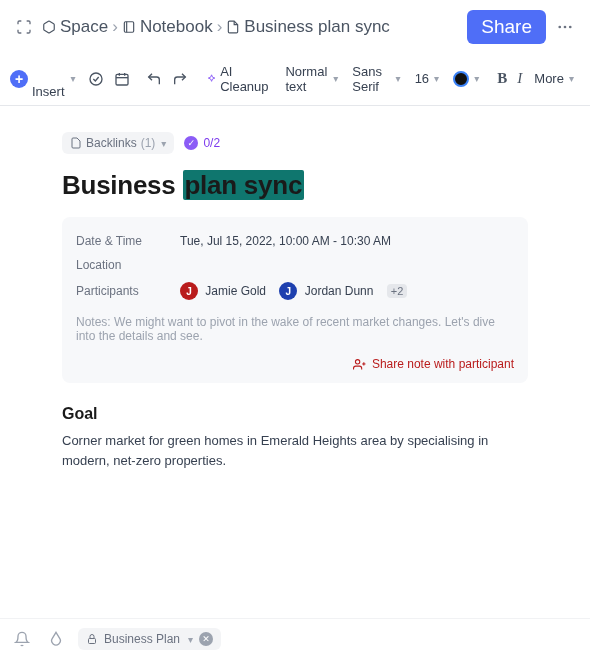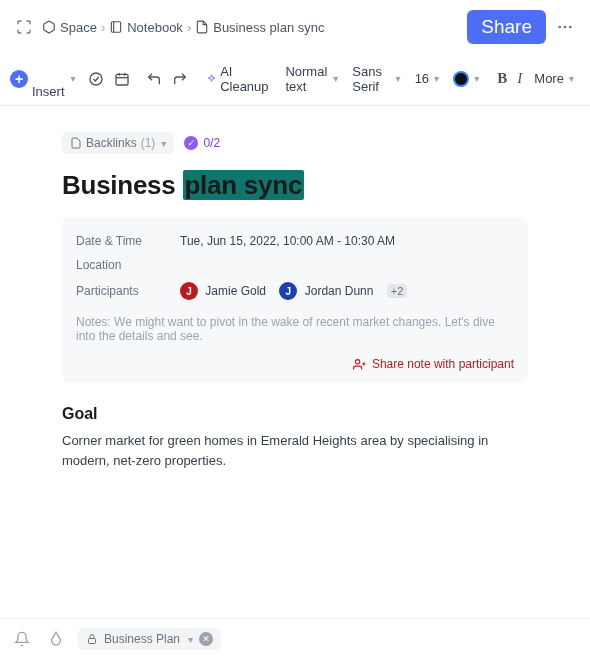--- a/index.html
+++ b/index.html
@@ -28,21 +28,21 @@
   height: 24px;
   border-radius: 4px;
   color: #6b7280;
   cursor: pointer;
 }
 .breadcrumb {
   display: flex;
   align-items: flex-end;
   gap: 4px;
   color: #4b5563;
-  font-size: 13px;
+  font-size: 17px;
 }
 .breadcrumb .crumb { display: flex; align-items: center; gap: 4px; cursor: pointer; }
 .breadcrumb .sep { color: #9ca3af; }
 .spacer { flex: 1; }
 .share-btn {
   background: #4f6ef7;
   color: #fff;
   border: none;
   border-radius: 6px;
   padding: 6px 14px;
@@ -393,21 +393,21 @@
       <span>0/2</span>
     </div>
   </div>
 
   <h1 class="doc-title"><span>Business </span><span class="hl">plan sync</span></h1>
 
   <div class="meeting-card">
 
     <div class="meeting-row">
       <div class="label">Date &amp; Time</div>
-      <div class="value">Tue, Jun 15, 2022, 10:00 AM - 10:30 AM</div>
+      <div class="value">Tue, Jul 15, 2022, 10:00 AM - 10:30 AM</div>
     </div>
 
     <div class="meeting-row">
       <div class="label">Location</div>
     </div>
 
     <div class="meeting-row participants-row">
       <div class="label">Participants</div>
       <div class="value">
         <span class="avatar a1">J</span>

